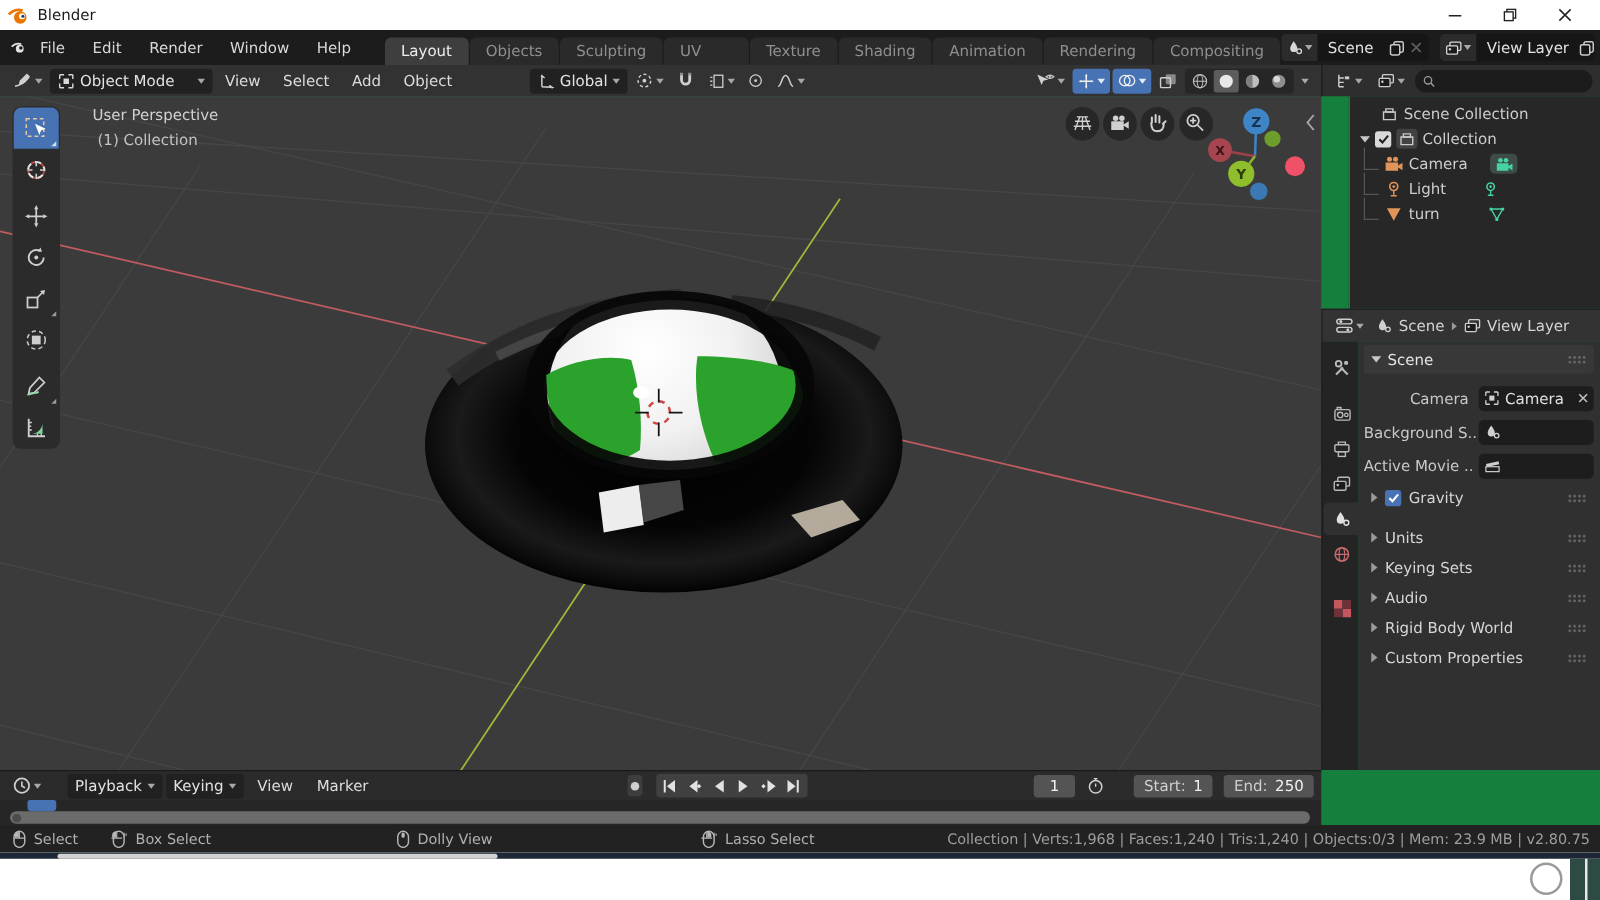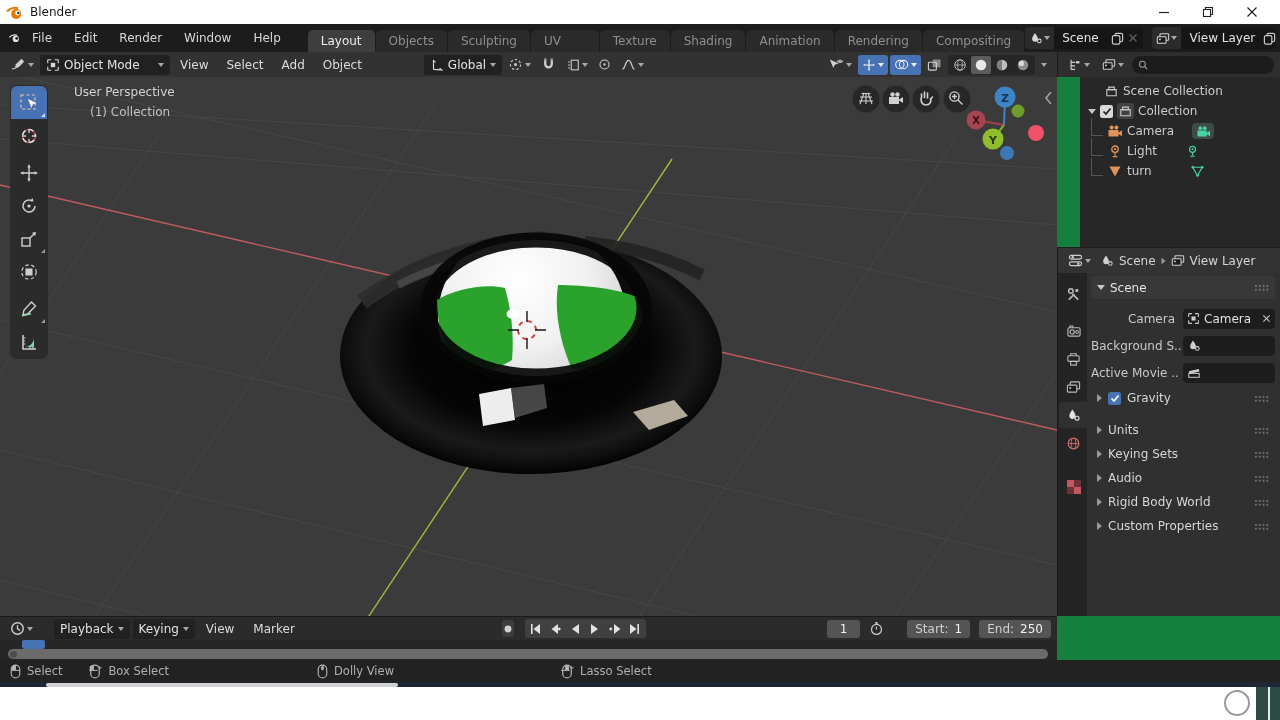--- a/index.html
+++ b/index.html
@@ -711,21 +711,21 @@
         <circle cx="993" cy="62" r="10.5" fill="#8fbe2d"></circle>
         <text x="1005" y="24.5" text-anchor="middle" font-size="11" font-weight="bold" fill="#16324d">Z</text>
         <text x="976" y="47" text-anchor="middle" font-size="10" font-weight="bold" fill="#3b1218">X</text>
         <text x="993" y="66.5" text-anchor="middle" font-size="11" font-weight="bold" fill="#2a3c0a">Y</text>
       </g>
       <path d="M1051 15l-5 6 5 6" stroke="#a8a8a8" stroke-width="1.5" fill="none"></path>
     </svg>
 
     
     <div class="abs" style="left:74px;top:8px;color:#d2d2d2">User Perspective</div>
-    <div class="abs" style="left:90px;top:28px;color:#c2c2c2">(1) Collection</div>
+    <div class="abs" style="left:78px;top:28px;color:#c2c2c2">(1) Collection</div>
 
     
     <div class="abs" style="left:10px;top:8px;width:36px;background:#2b2b2b;border-radius:7px;padding:1px">
       <div style="height:33px;background:#4772b3;border-radius:6px 6px 0 0;display:flex;align-items:center;justify-content:center;position:relative">
         <svg class="ic" width="20" height="20" viewBox="0 0 20 20">
           <rect x="2" y="2" width="14" height="14" fill="none" stroke="#e8c8a0" stroke-width="1.2" stroke-dasharray="3 2.4"></rect>
           <path d="M9 6l3.5 9 1.3-3.7L17.5 10z" fill="#fff"></path>
           </svg>
         <span style="position:absolute;right:2px;bottom:2px;width:0;height:0;border-left:4px solid transparent;border-bottom:4px solid #cfe0f5"></span>
       </div>
@@ -895,20 +895,21 @@
     </span>
     <span class="hint" style="margin-left:166px">
       <svg class="ic" width="14" height="15" viewBox="0 0 13 14" style="color:#b5b5b5">
         <use href="#s-mouse"></use>
           <path d="M5 1v5M1 6h8" stroke="currentColor" stroke-width="0.9"></path>
         <path d="M8 2.2C7.4 1.4 6.3 1 5.4 1v4.6h3V3z" fill="currentColor"></path>
         <path d="M10.5 2v3M12 2.7v1.6" stroke="currentColor" stroke-width="0.9"></path>
         </svg>
       <span>Lasso Select</span>
     </span>
+    <span class="stats">Collection | Verts:1,968 | Faces:1,240 | Tris:1,240 | Objects:0/3 | Mem: 23.9 MB | v2.80.75</span>
   </div>
 
   <div class="abs bstrip">
     <span class="bnavy">
         <span class="bgray"></span>
       </span>
     <span class="bteal">
         <i></i>
       </span>
   </div>

